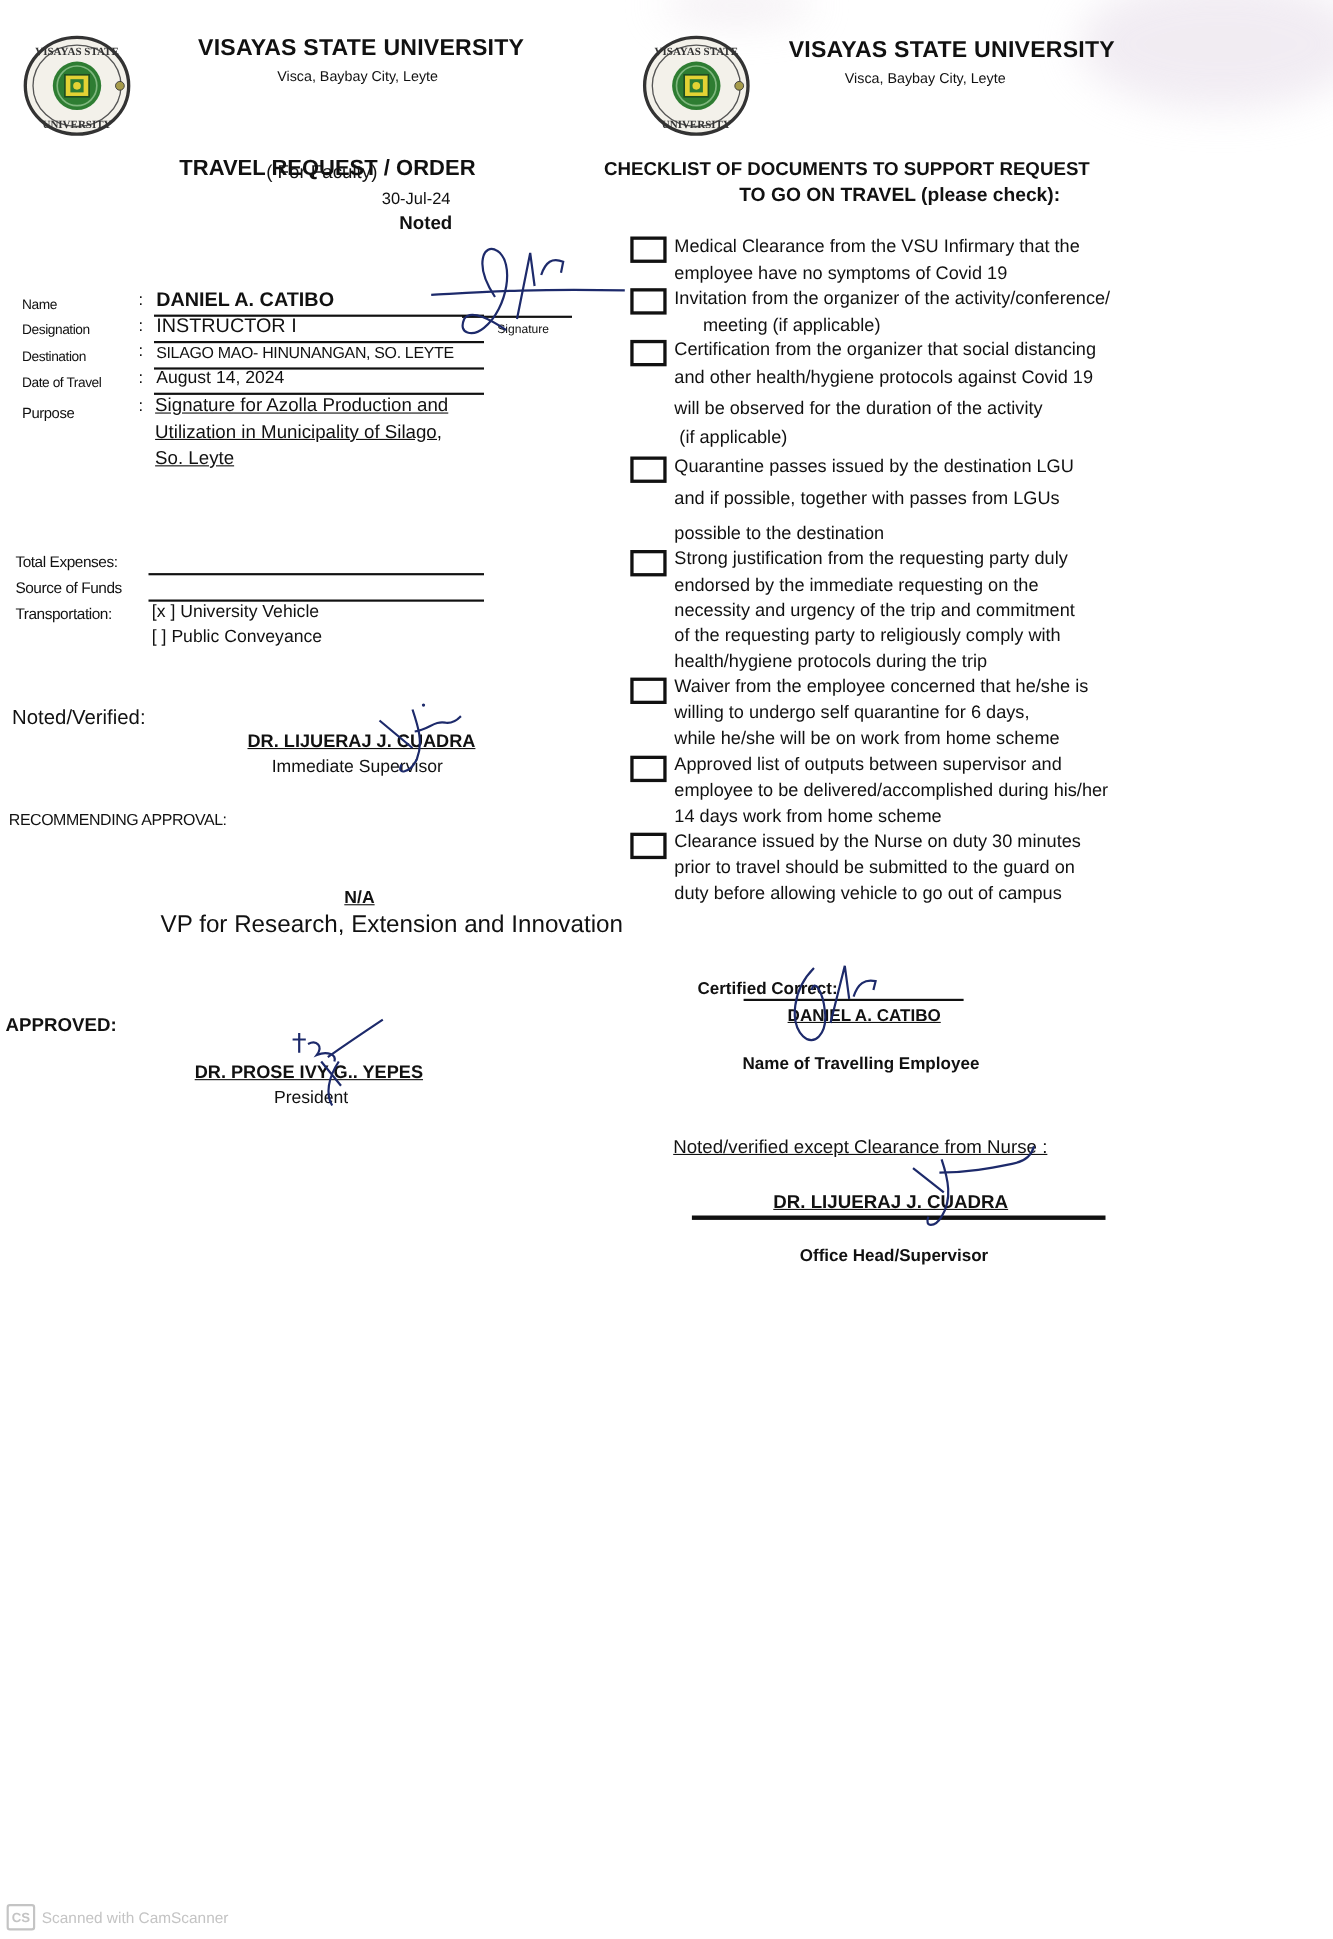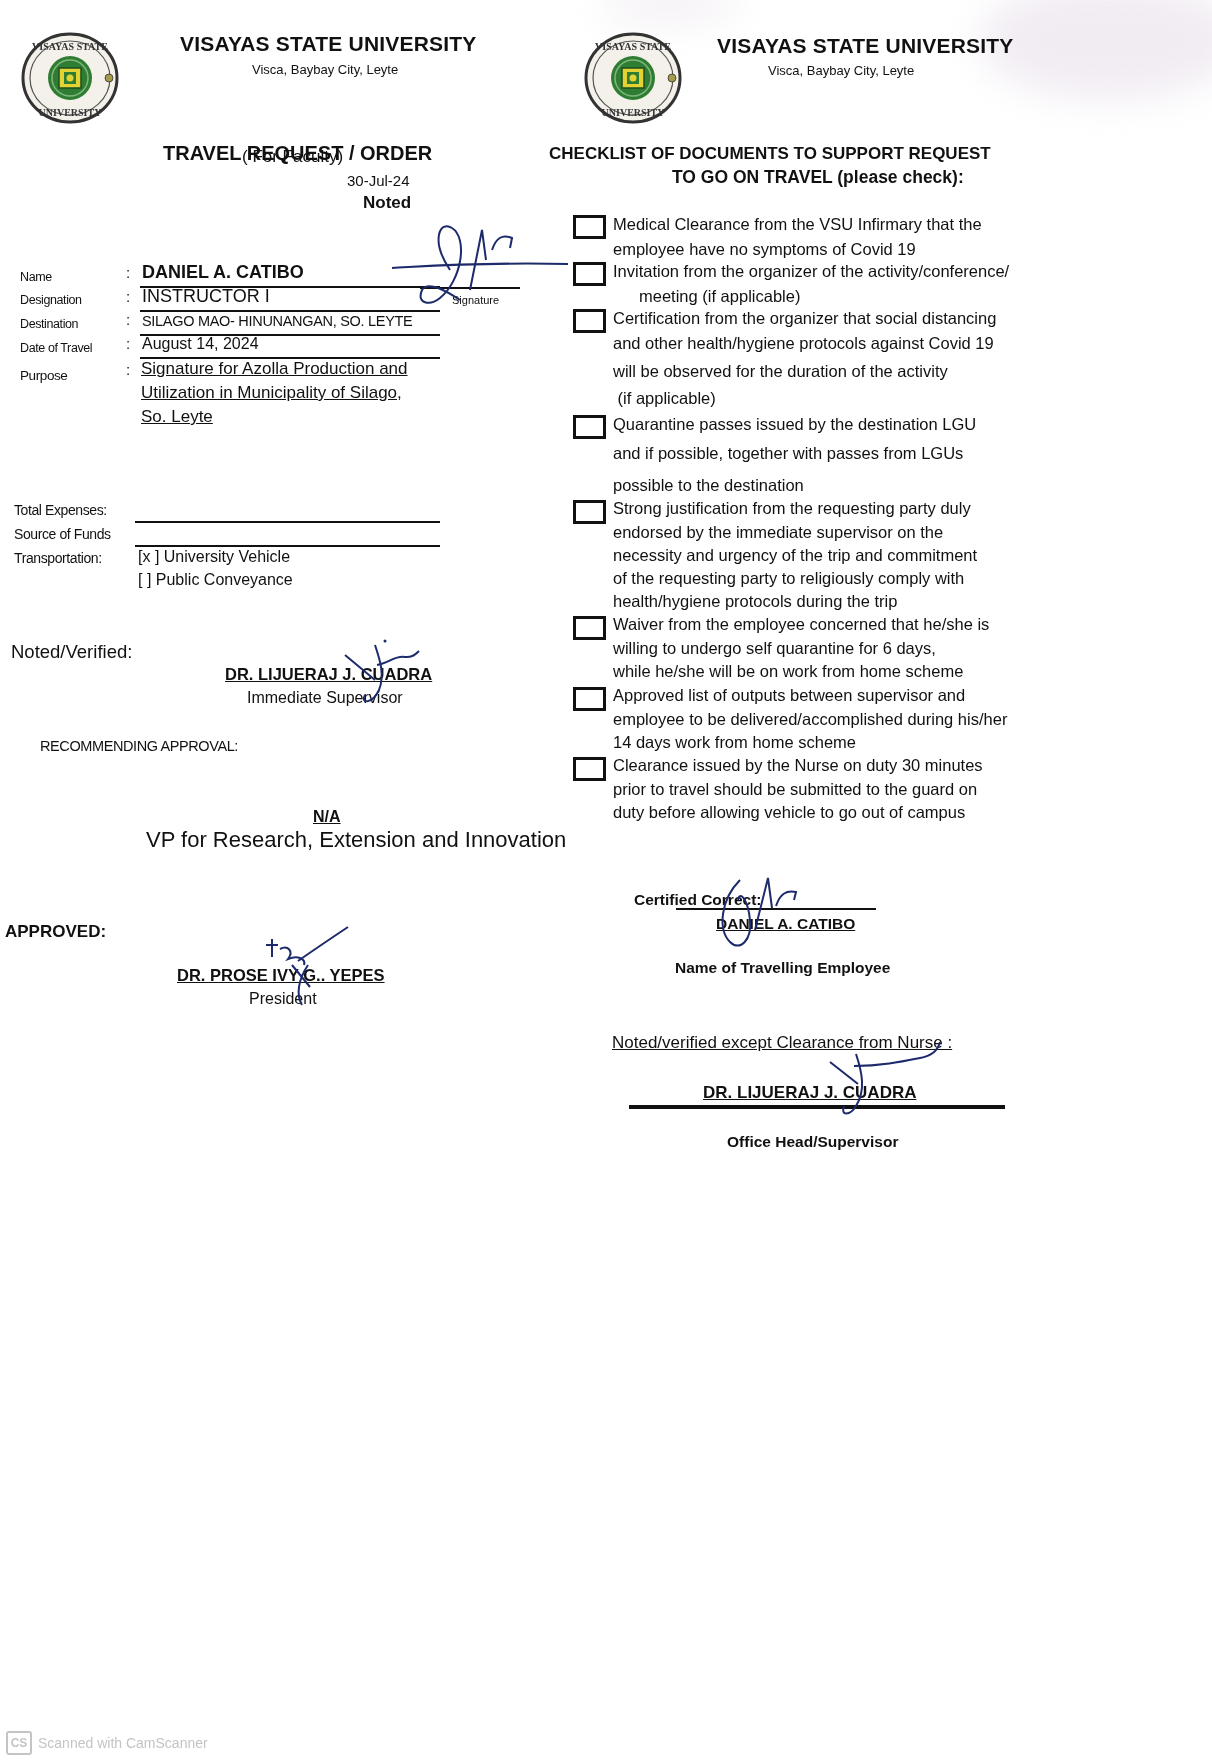--- a/index.html
+++ b/index.html
@@ -94,21 +94,21 @@
   </div>
   <div class="abs t16" style="left:138px;top:571px;">
     <span>[ ]</span>
     <span>Public Conveyance</span>
   </div>
 
   <div class="abs" style="left:11px;top:641px;font-size:18.5px;white-space:nowrap;">Noted/Verified:</div>
   <div class="abs ub" style="left:225px;top:665px;font-size:16.5px;">DR. LIJUERAJ J. CUADRA</div>
   <div class="abs t16" style="left:247px;top:689px;">Immediate Supervisor</div>
 
-  <div class="abs" style="left:8px;top:738px;font-size:14.5px;letter-spacing:-0.4px;white-space:nowrap;margin-left:32px;">RECOMMENDING APPROVAL:</div>
+  <div class="abs" style="left:8px;top:738px;font-size:14.5px;letter-spacing:-0.4px;white-space:nowrap;">RECOMMENDING APPROVAL:</div>
   <div class="abs ub" style="left:313px;top:808px;font-size:16px;">N/A</div>
   <div class="abs t17" style="left:146px;top:827px;">VP for Research, Extension and Innovation</div>
 
   <div class="abs h-bold" style="left:5px;top:902px;font-size:17px;">APPROVED:</div>
   <div class="abs ub" style="left:177px;top:966px;font-size:16.5px;">DR. PROSE IVY G.. YEPES</div>
   <div class="abs t16" style="left:249px;top:990px;">President</div>
 </div>
 
 <div>
 
@@ -150,21 +150,21 @@
   </div>
   <div>
     <div class="cb" style="left:573px;top:415px;"></div>
     <div class="ck" style="top:413px;">Quarantine passes issued by the destination LGU</div>
     <div class="ck" style="top:442px;">and if possible, together with passes from LGUs</div>
     <div class="ck" style="top:474px;">possible to the destination</div>
   </div>
   <div>
     <div class="cb" style="left:573px;top:500px;"></div>
     <div class="ck" style="top:497px;">Strong justification from the requesting party duly</div>
-    <div class="ck" style="top:521px;">endorsed by the immediate supervisor on the</div>
+    <div class="ck" style="top:521px;">endorsed by the immediate requesting on the</div>
     <div class="ck" style="top:544px;">necessity and urgency of the trip and commitment</div>
     <div class="ck" style="top:567px;">of the requesting party to religiously comply with</div>
     <div class="ck" style="top:590px;">health/hygiene protocols during the trip</div>
   </div>
   <div>
     <div class="cb" style="left:573px;top:616px;"></div>
     <div class="ck" style="top:613px;">Waiver from the employee concerned that he/she is</div>
     <div class="ck" style="top:637px;">willing to undergo self quarantine for 6 days,</div>
     <div class="ck" style="top:660px;">while he/she will be on work from home scheme</div>
   </div>

